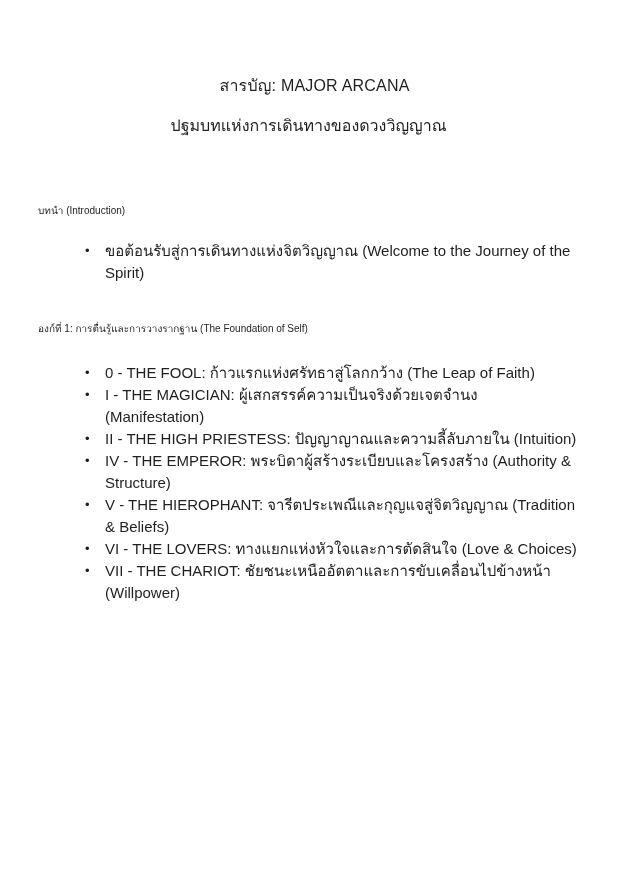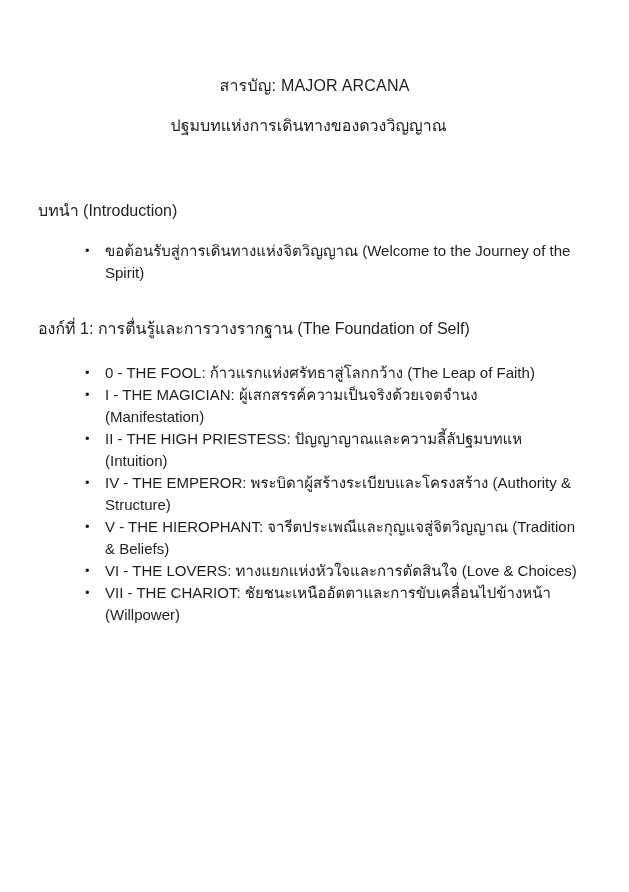--- a/index.html
+++ b/index.html
@@ -28,21 +28,21 @@
   }
   .doc-subtitle {
     margin: 0 12px 63px 0;
     text-align: center;
     font-size: 16px;
     line-height: 22px;
     font-weight: 400;
   }
   .section-heading {
     margin: 0 49px 0 38px;
-    font-size: 16px;
+    font-size: 10px;
     line-height: 22px;
     font-weight: 400;
   }
   ul.toc-list {
     margin: 18px 0 0 0;
     padding: 0 49px 0 105px;
     list-style: none;
   }
   ul.toc-list li {
     position: relative;
@@ -80,21 +80,21 @@
     <ul class="toc-list">
       <li>ขอต้อนรับสู่การเดินทางแห่งจิตวิญญาณ (Welcome to the Journey of the Spirit)</li>
     </ul>
   </div>
 
   <div id="section-act1">
     <p class="section-heading">องก์ที่ 1: การตื่นรู้และการวางรากฐาน (The Foundation of Self)</p>
     <ul class="toc-list">
       <li>0 - THE FOOL: ก้าวแรกแห่งศรัทธาสู่โลกกว้าง (The Leap of Faith)</li>
       <li>I - THE MAGICIAN: ผู้เสกสรรค์ความเป็นจริงด้วยเจตจำนง (Manifestation)</li>
-      <li>II - THE HIGH PRIESTESS: ปัญญาญาณและความลี้ลัปฐมบทแห (Intuition)</li>
+      <li>II - THE HIGH PRIESTESS: ปัญญาญาณและความลี้ลับภายใน (Intuition)</li>
       <li>IV - THE EMPEROR: พระบิดาผู้สร้างระเบียบและโครงสร้าง (Authority &amp; Structure)</li>
       <li>V - THE HIEROPHANT: จารีตประเพณีและกุญแจสู่จิตวิญญาณ (Tradition &amp; Beliefs)</li>
       <li>VI - THE LOVERS: ทางแยกแห่งหัวใจและการตัดสินใจ (Love &amp; Choices)</li>
       <li>VII - THE CHARIOT: ชัยชนะเหนืออัตตาและการขับเคลื่อนไปข้างหน้า (Willpower)</li>
     </ul>
   </div>
 
 </div>
 
 </body></html>

